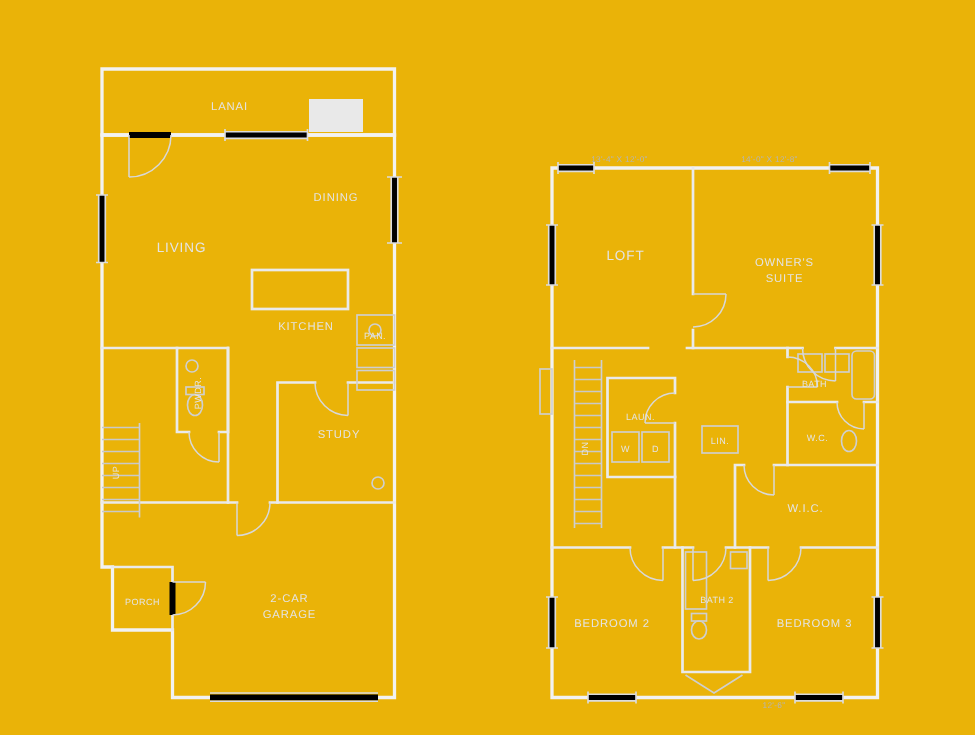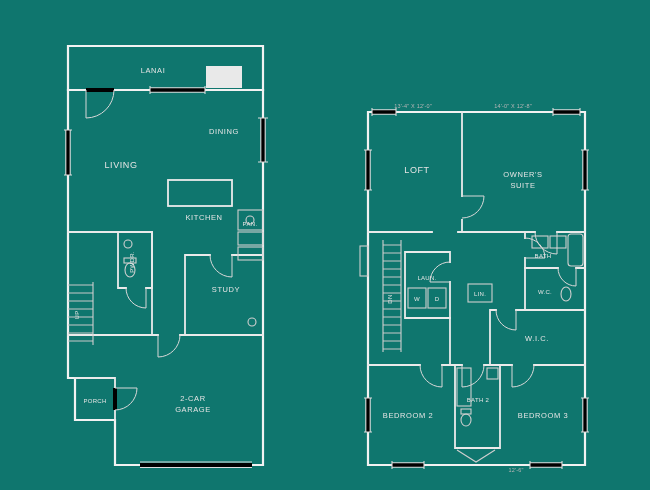--- a/index.html
+++ b/index.html
@@ -1,16 +1,16 @@
 <!DOCTYPE html>
 <html><head>
 <meta charset="utf-8">
 <style>
   html,body{margin:0;padding:0;background:#000;}
-  .canvas{position:relative;width:650px;height:490px;background:#0f766e;overflow:hidden;}
+  .canvas{position:relative;width:650px;height:490px;background:#eab308;overflow:hidden;}
   svg{display:block;}
   text{font-family:"Liberation Sans", sans-serif;fill:#e4e4e4;letter-spacing:0.6px;}
   .room-label{font-size:9px;}
   .room-label-sm{font-size:7.5px;}
   .tiny-label{font-size:6px;letter-spacing:0.3px;}
   .dim-label{font-size:5.5px;fill:#b5b5b5;letter-spacing:0.2px;}
   .walls{stroke:#f2f2f2;stroke-width:2.2;fill:none;stroke-linecap:square;}
   .walls-int{stroke:#eaeaea;stroke-width:1.8;fill:none;stroke-linecap:square;}
   .fixture{stroke:#cfcfcf;stroke-width:1.1;fill:none;}
   .door{stroke:#d8d8d8;stroke-width:1;fill:none;}

